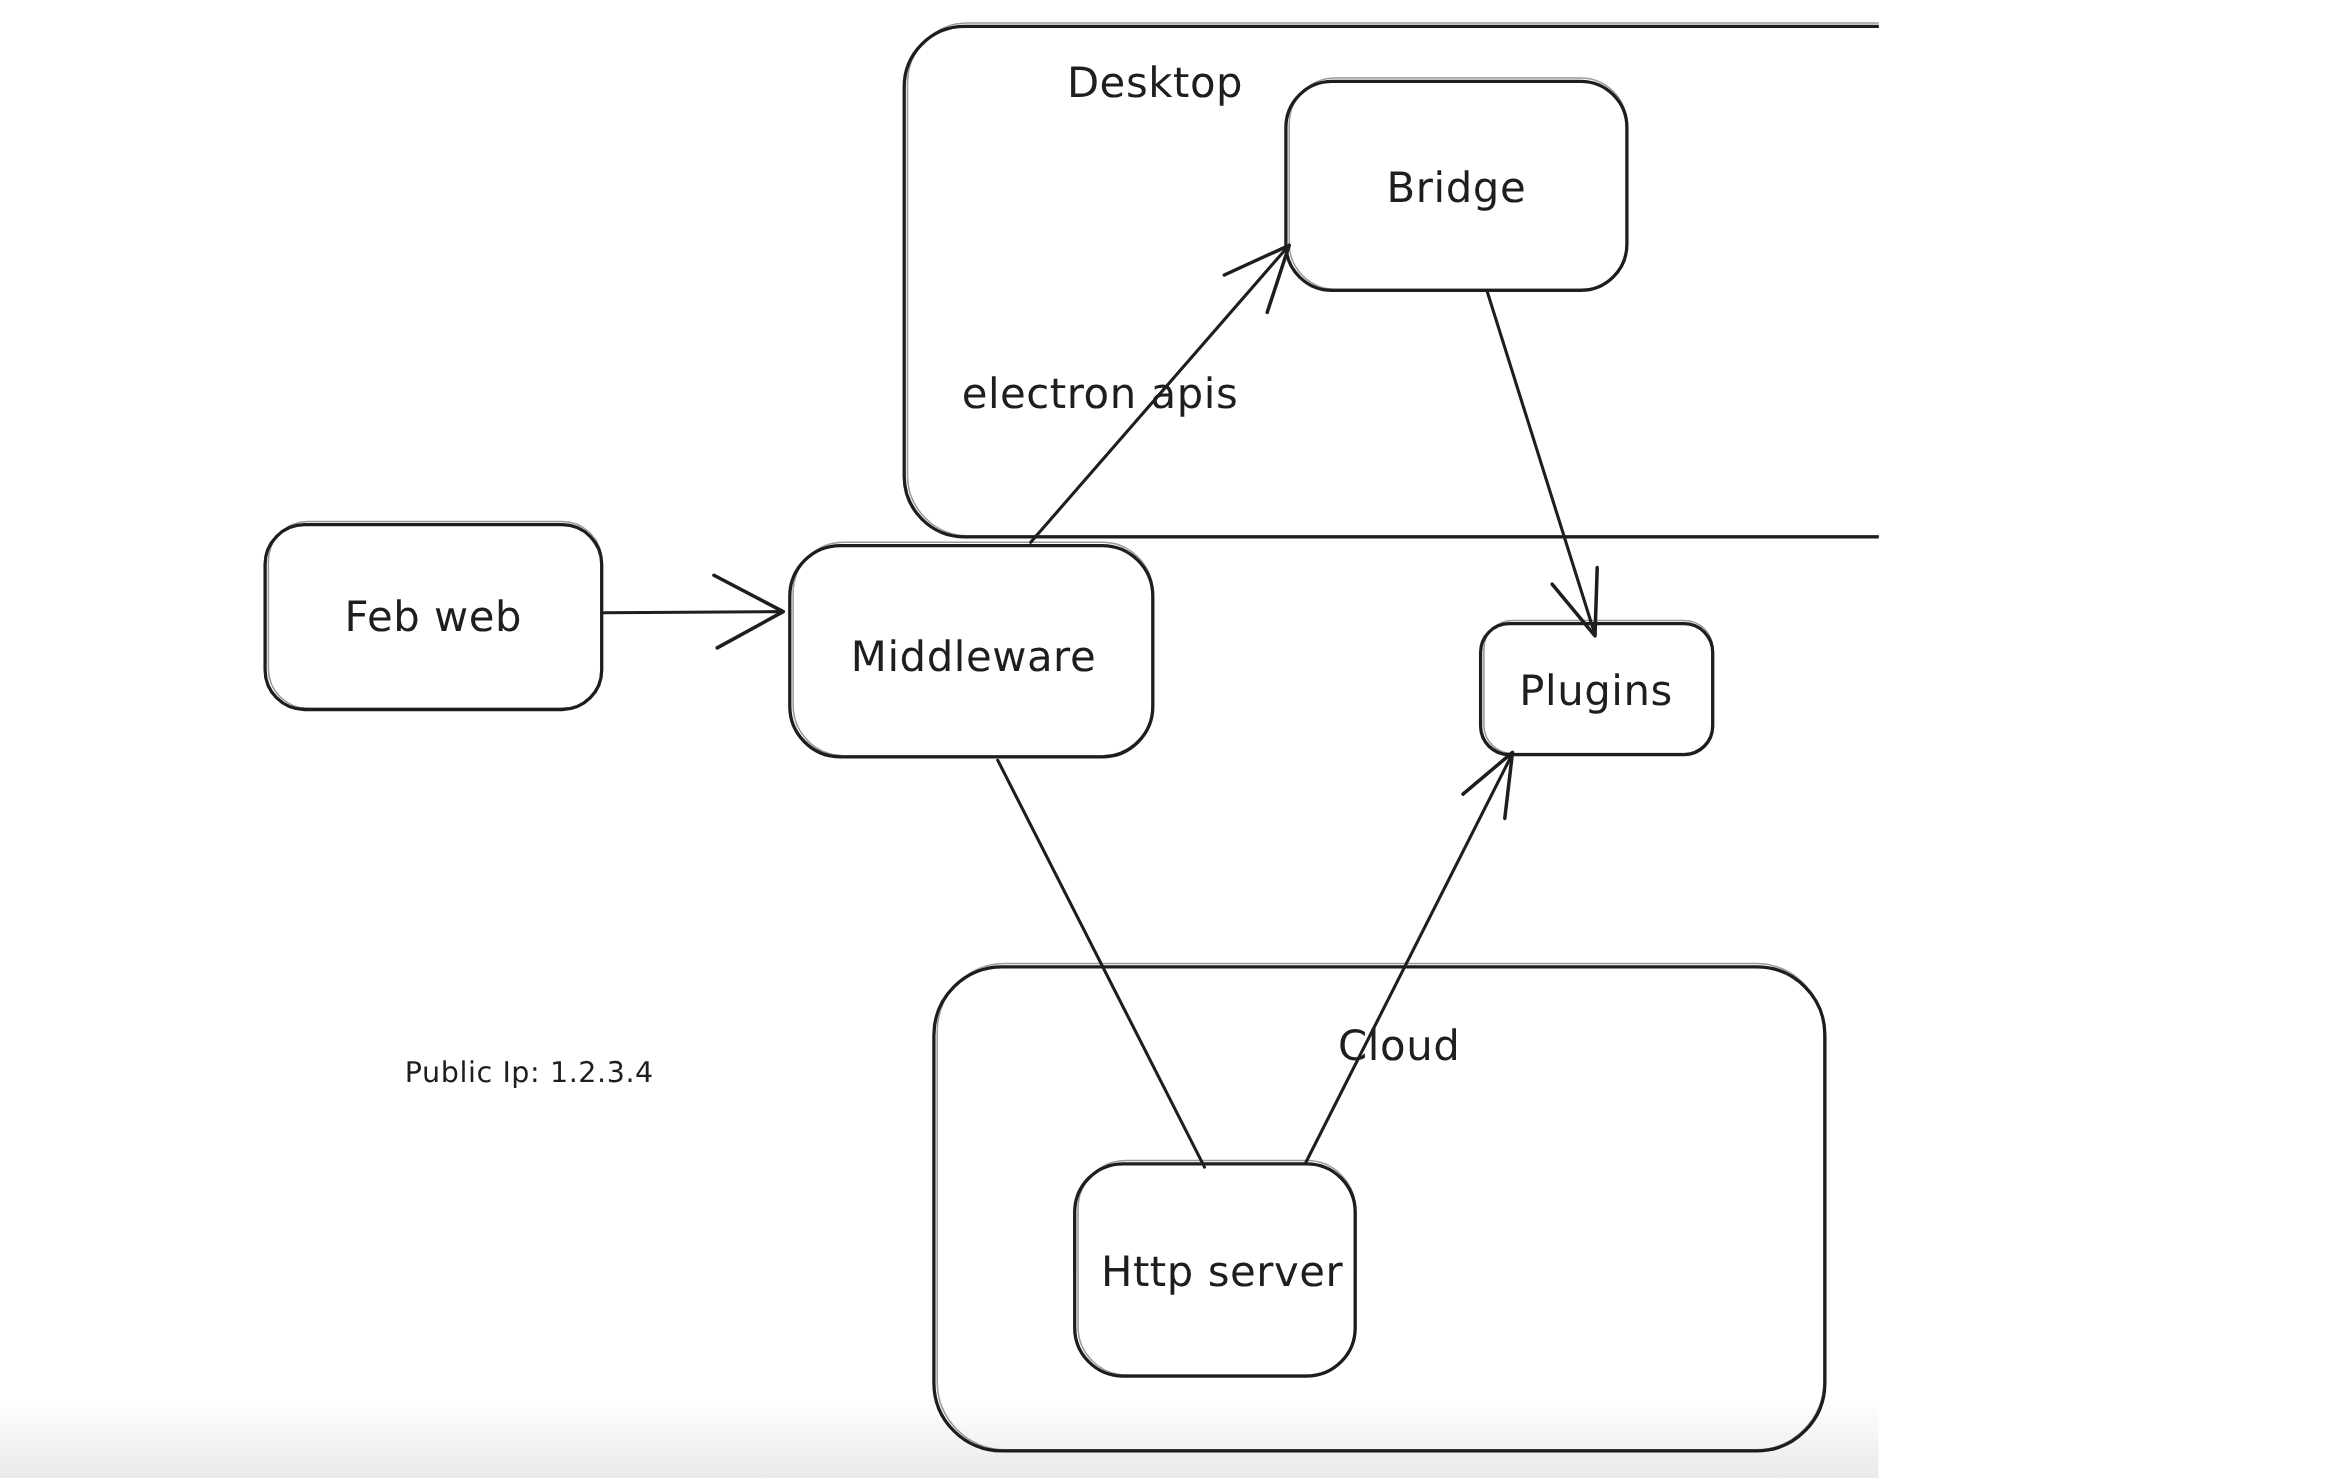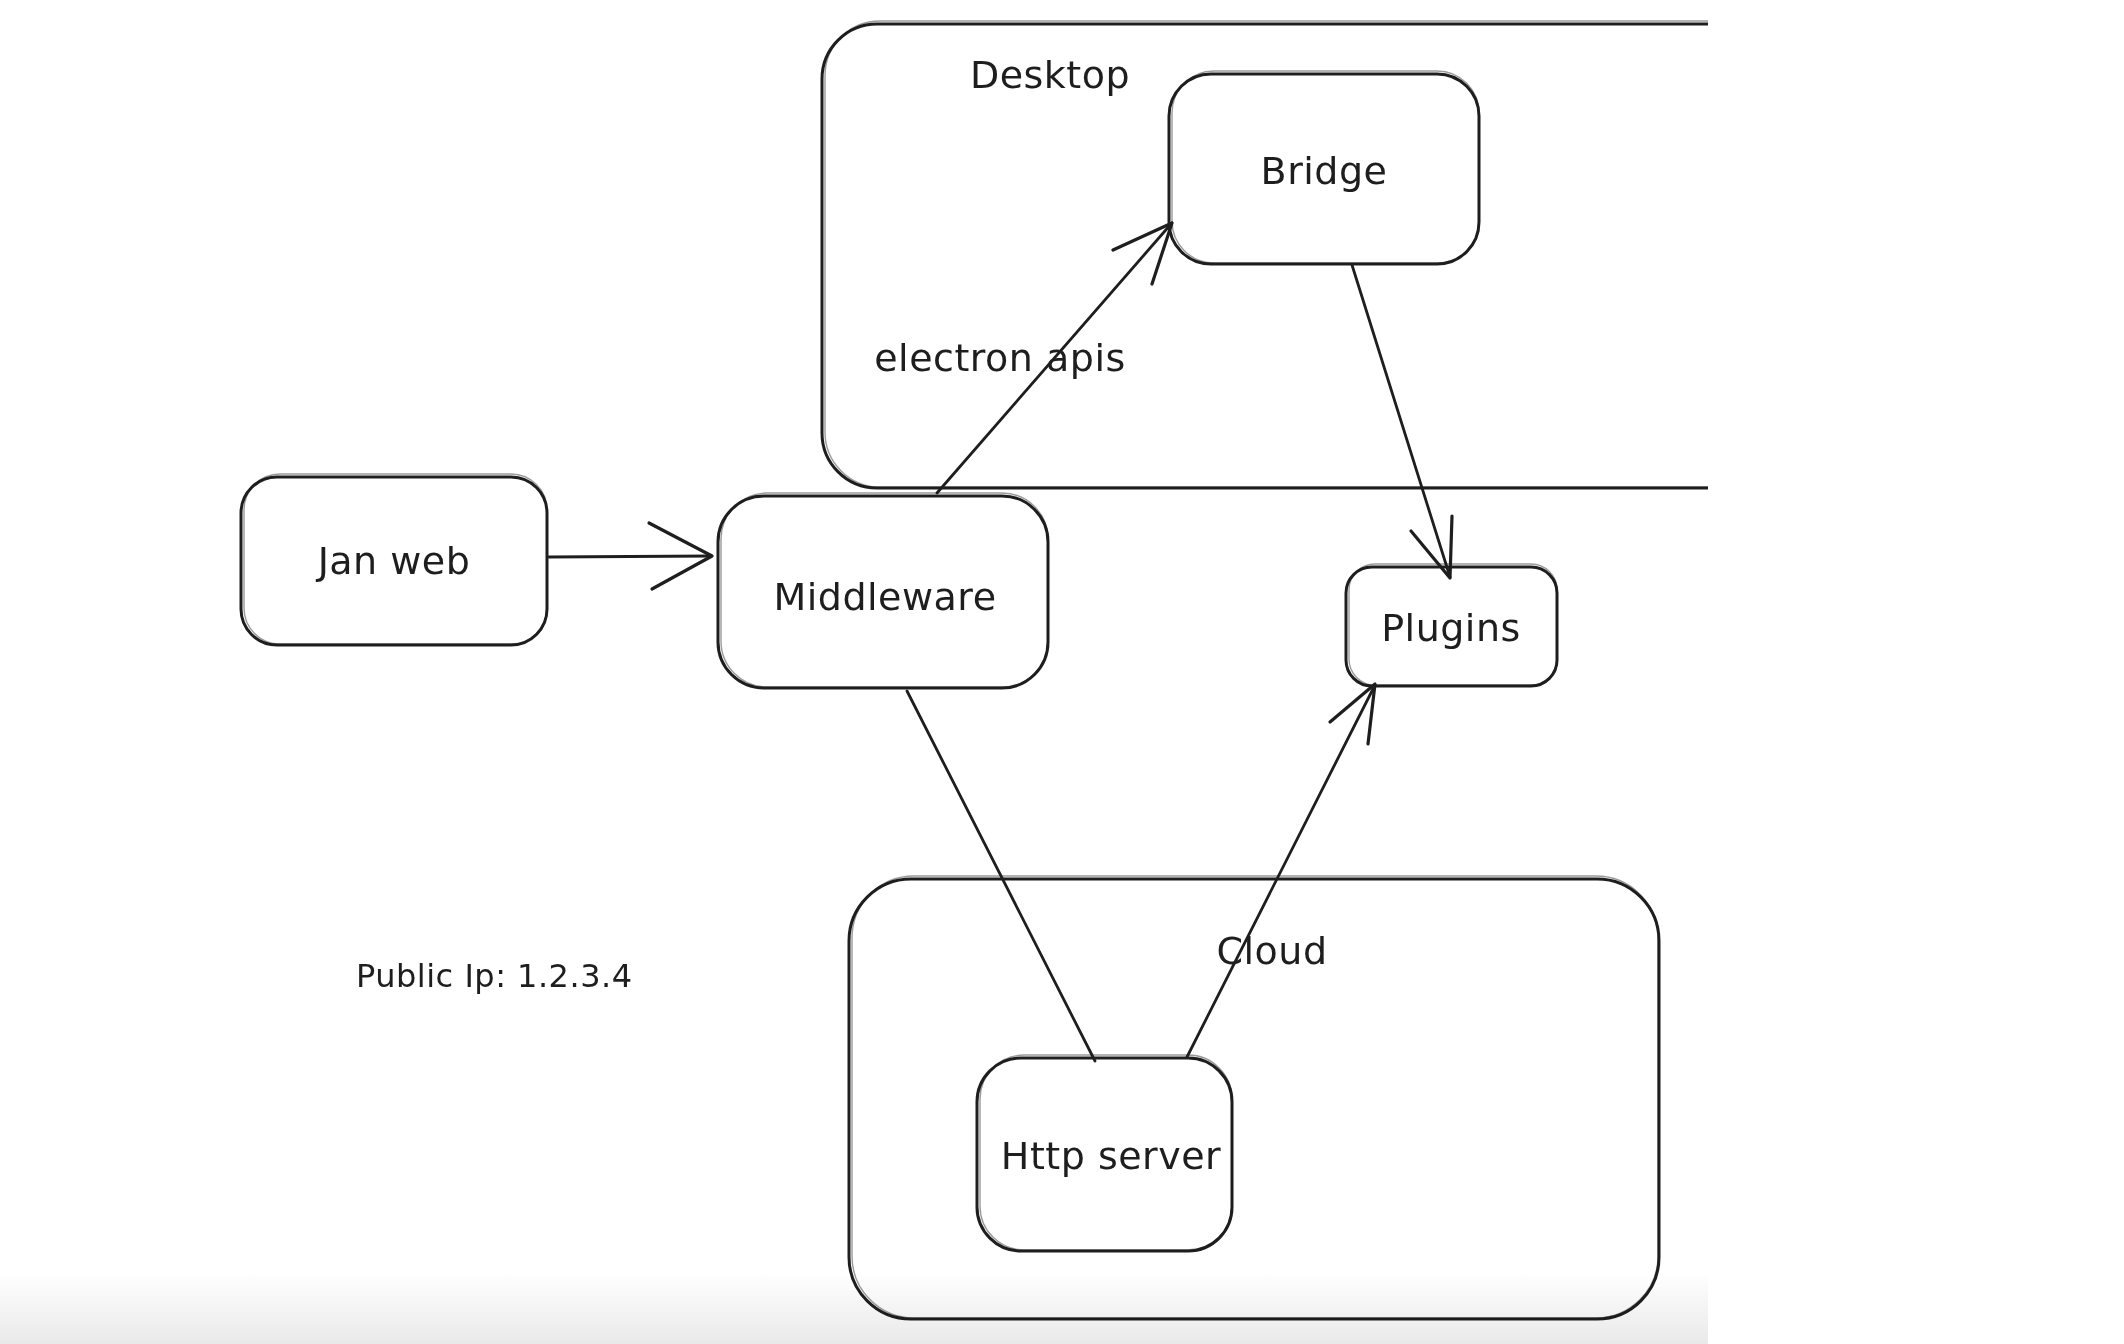--- a/index.html
+++ b/index.html
@@ -52,25 +52,26 @@
     transform: translate(-50%, -50%);
     font-size: 38px;
     letter-spacing: 0.5px;
     color: var(--stroke-color, #1e1e1e);
     white-space: nowrap;
     user-select: none;
   }
   .note {
     position: absolute;
     transform: translate(0, -50%);
-    font-size: 32px;
+    font-size: 26px;
     letter-spacing: 0.5px;
     color: var(--stroke-color, #1e1e1e);
     white-space: nowrap;
     user-select: none;
+    margin-left: 12px;
   }
   .bottom-fade {
     position: absolute;
     left: 0;
     right: 0;
     bottom: 0;
     height: 72px;
     background: linear-gradient(to bottom, rgba(0,0,0,0) 0%, rgba(0,0,0,0.085) 100%);
     pointer-events: none;
   }
@@ -139,21 +140,21 @@
     <g>
       <rect class="shape" x="977" y="1058" width="255" height="193" rx="44"></rect>
       <rect class="echo" x="980" y="1055" width="252" height="195" rx="44"></rect>
     </g>
   </svg>
 
   <div class="label" style="left:1050px; top:75px;">Desktop</div>
 
   <div class="label" style="left:1272px; top:951px;">Cloud</div>
 
-  <div class="label" style="left:394px; top:561px;">Jan web</div>
+  <div class="label" style="left:394px; top:561px;">Feb web</div>
 
   <div class="label" style="left:885px; top:597px;">Middleware</div>
 
   <div class="label" style="left:1324px; top:171px;">Bridge</div>
 
   <div class="label" style="left:1451px; top:628px;">Plugins</div>
 
   <div class="label" style="left:1111px; top:1156px;">Http server</div>
 
   <div class="label" style="left:1000px; top:358px;">electron apis</div>

